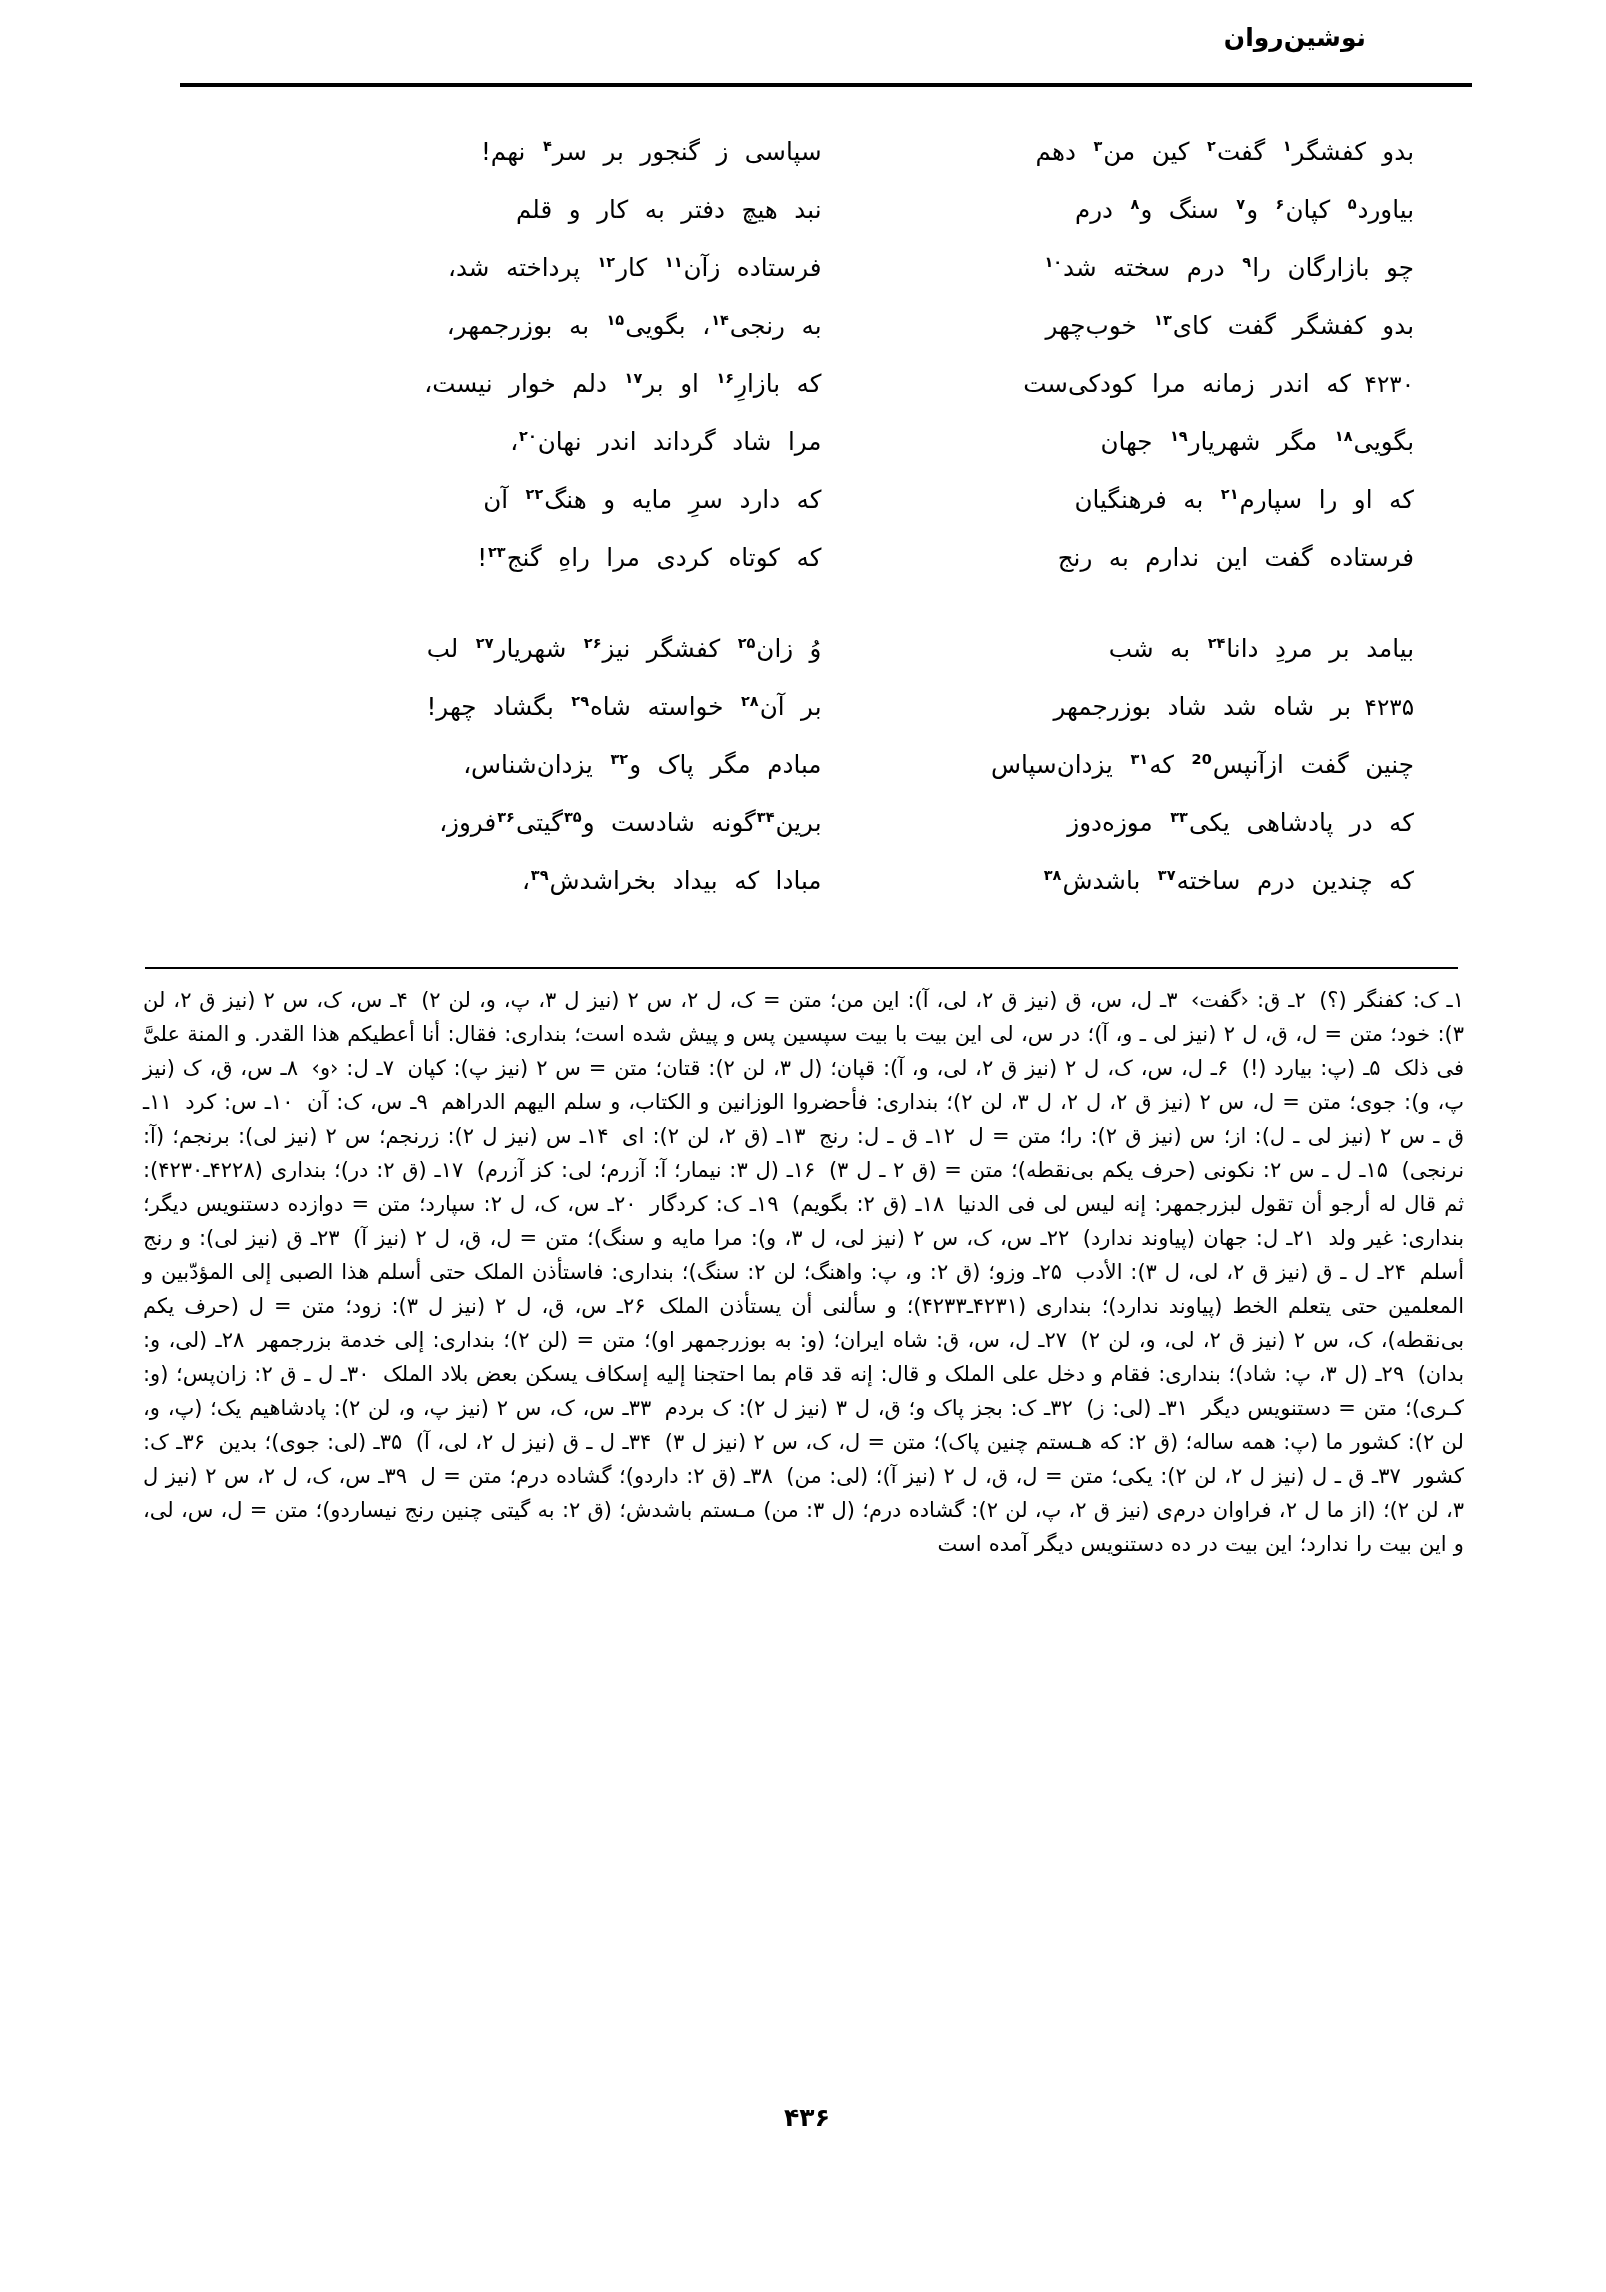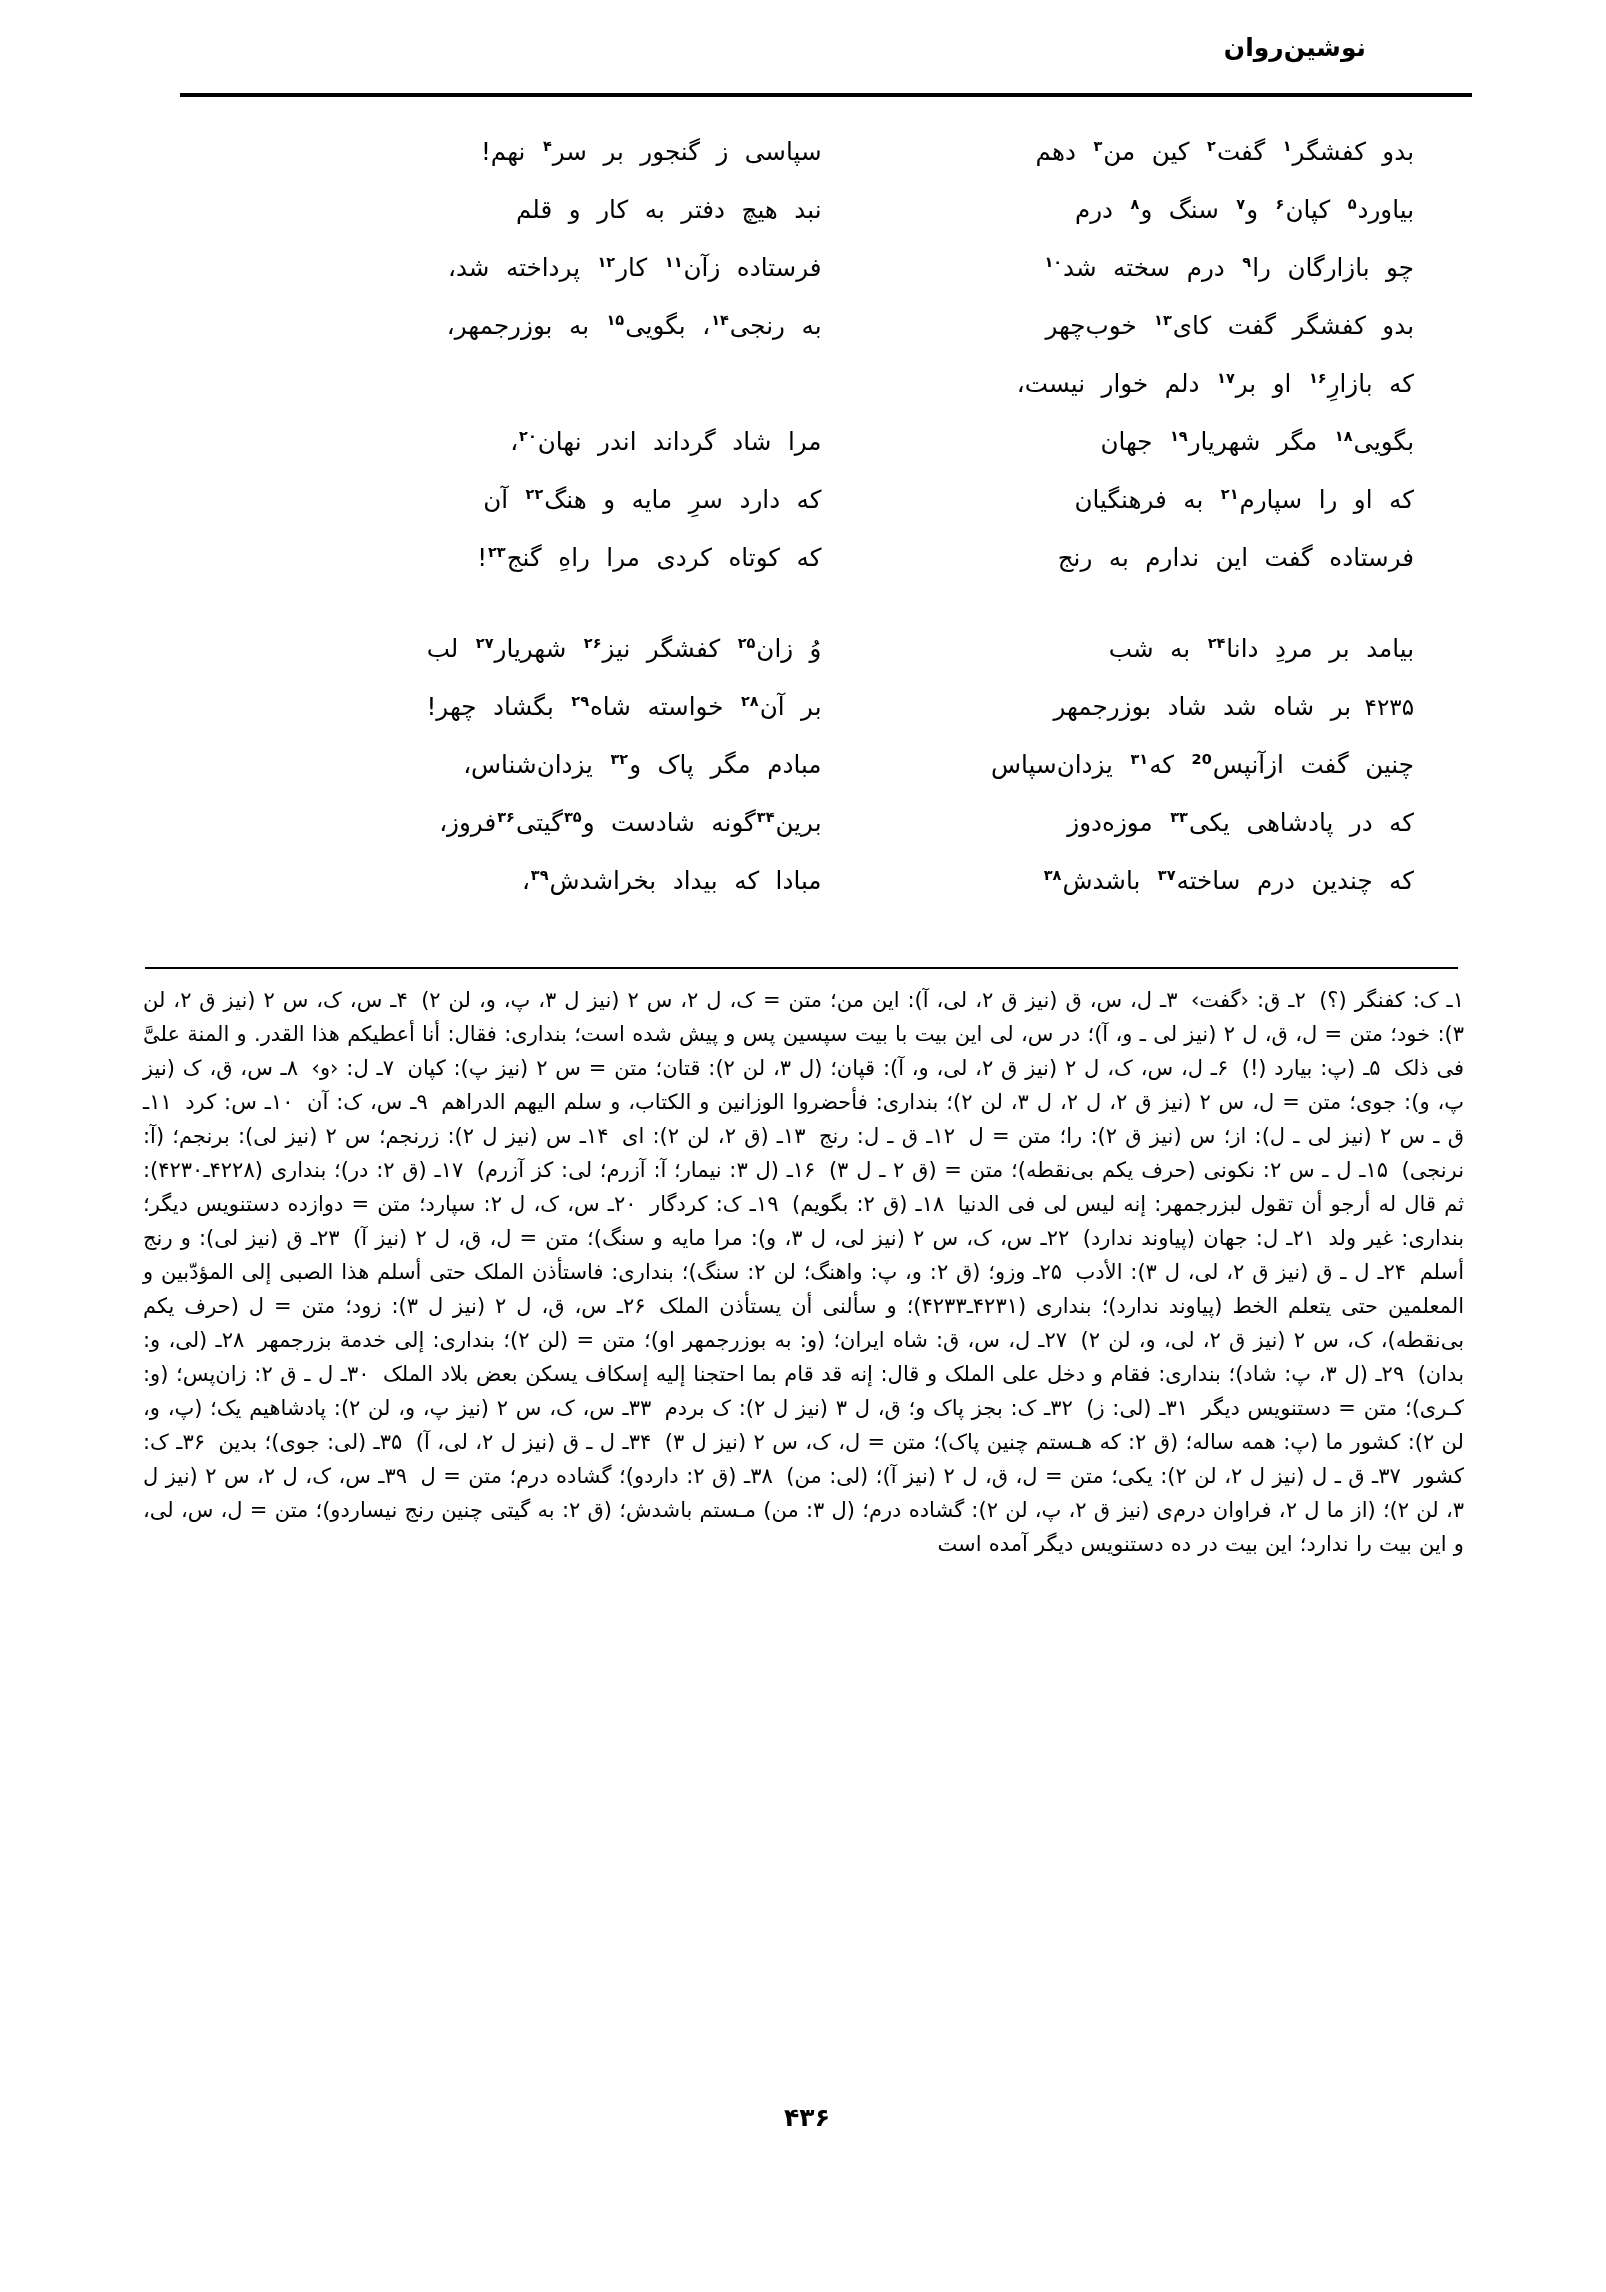--- a/index.html
+++ b/index.html
@@ -19,21 +19,21 @@
 
   .page {
     position: absolute;
     inset: 0;
     padding: 0;
   }
 
   
   .runhead-zone {
     position: absolute;
-    top: 33px;
+    top: 23px;
     left: 180px;
     right: 135px;
     height: 68px;
     text-align: right;
   }
   .runhead-title {
     position: absolute;
     right: 106px;
     top: 0;
     font-size: 25px;
@@ -167,20 +167,21 @@
         </div>
         <div class="beyt">
           <div class="hemistich right"><span class="h-inner"><span>چو بازارگان را</span><sup class="fn">۹</sup><span> درم سخته شد</span><sup class="fn">۱۰</sup><span></span></span></div>
           <div class="hemistich left"><span class="h-inner"><span>فرستاده زآن</span><sup class="fn">۱۱</sup><span> کار</span><sup class="fn">۱۲</sup><span> پرداخته شد</span><span>،</span></span></div>
         </div>
         <div class="beyt">
           <div class="hemistich right"><span class="h-inner"><span>بدو کفشگر گفت کای</span><sup class="fn">۱۳</sup><span> خوب‌چهر</span></span></div>
           <div class="hemistich left"><span class="h-inner"><span>به رنجی</span><sup class="fn">۱۴</sup><span>، بگویی</span><sup class="fn">۱۵</sup><span> به بوزرجمهر،</span></span></div>
         </div>
         <div class="beyt">
+          <div class="hemistich right"><span class="h-inner"><span class="beyt-num">۴۲۳۰</span><span>که اندر زمانه مرا کودکی‌ست</span></span></div>
           <div class="hemistich left"><span class="h-inner"><span>که بازارِ</span><sup class="fn">۱۶</sup><span> او بر</span><sup class="fn">۱۷</sup><span> دلم خوار نیست،</span></span></div>
         </div>
         <div class="beyt">
           <div class="hemistich right"><span class="h-inner"><span>بگویی</span><sup class="fn">۱۸</sup><span> مگر شهریار</span><sup class="fn">۱۹</sup><span> جهان</span></span></div>
           <div class="hemistich left"><span class="h-inner"><span>مرا شاد گرداند اندر نهان</span><sup class="fn">۲۰</sup><span>،</span></span></div>
         </div>
         <div class="beyt">
           <div class="hemistich right"><span class="h-inner"><span>که او را سپارم</span><sup class="fn">۲۱</sup><span> به فرهنگیان</span></span></div>
           <div class="hemistich left"><span class="h-inner"><span>که دارد سرِ مایه و هنگ</span><sup class="fn">۲۲</sup><span> آن</span></span></div>
         </div>

